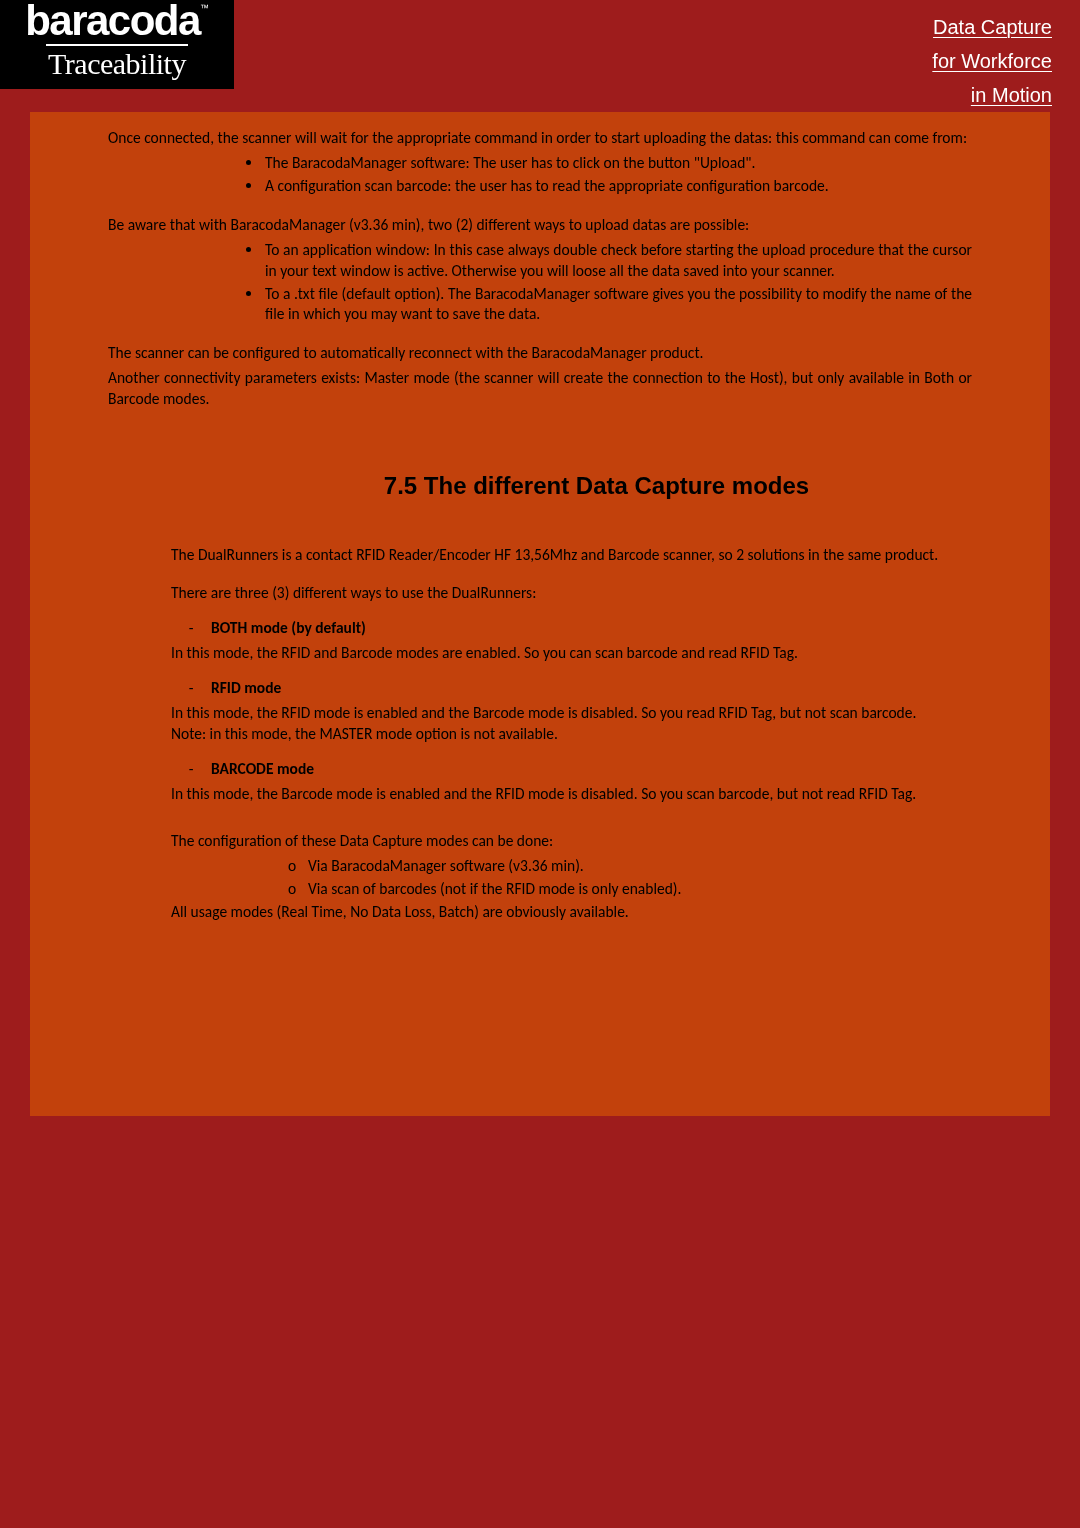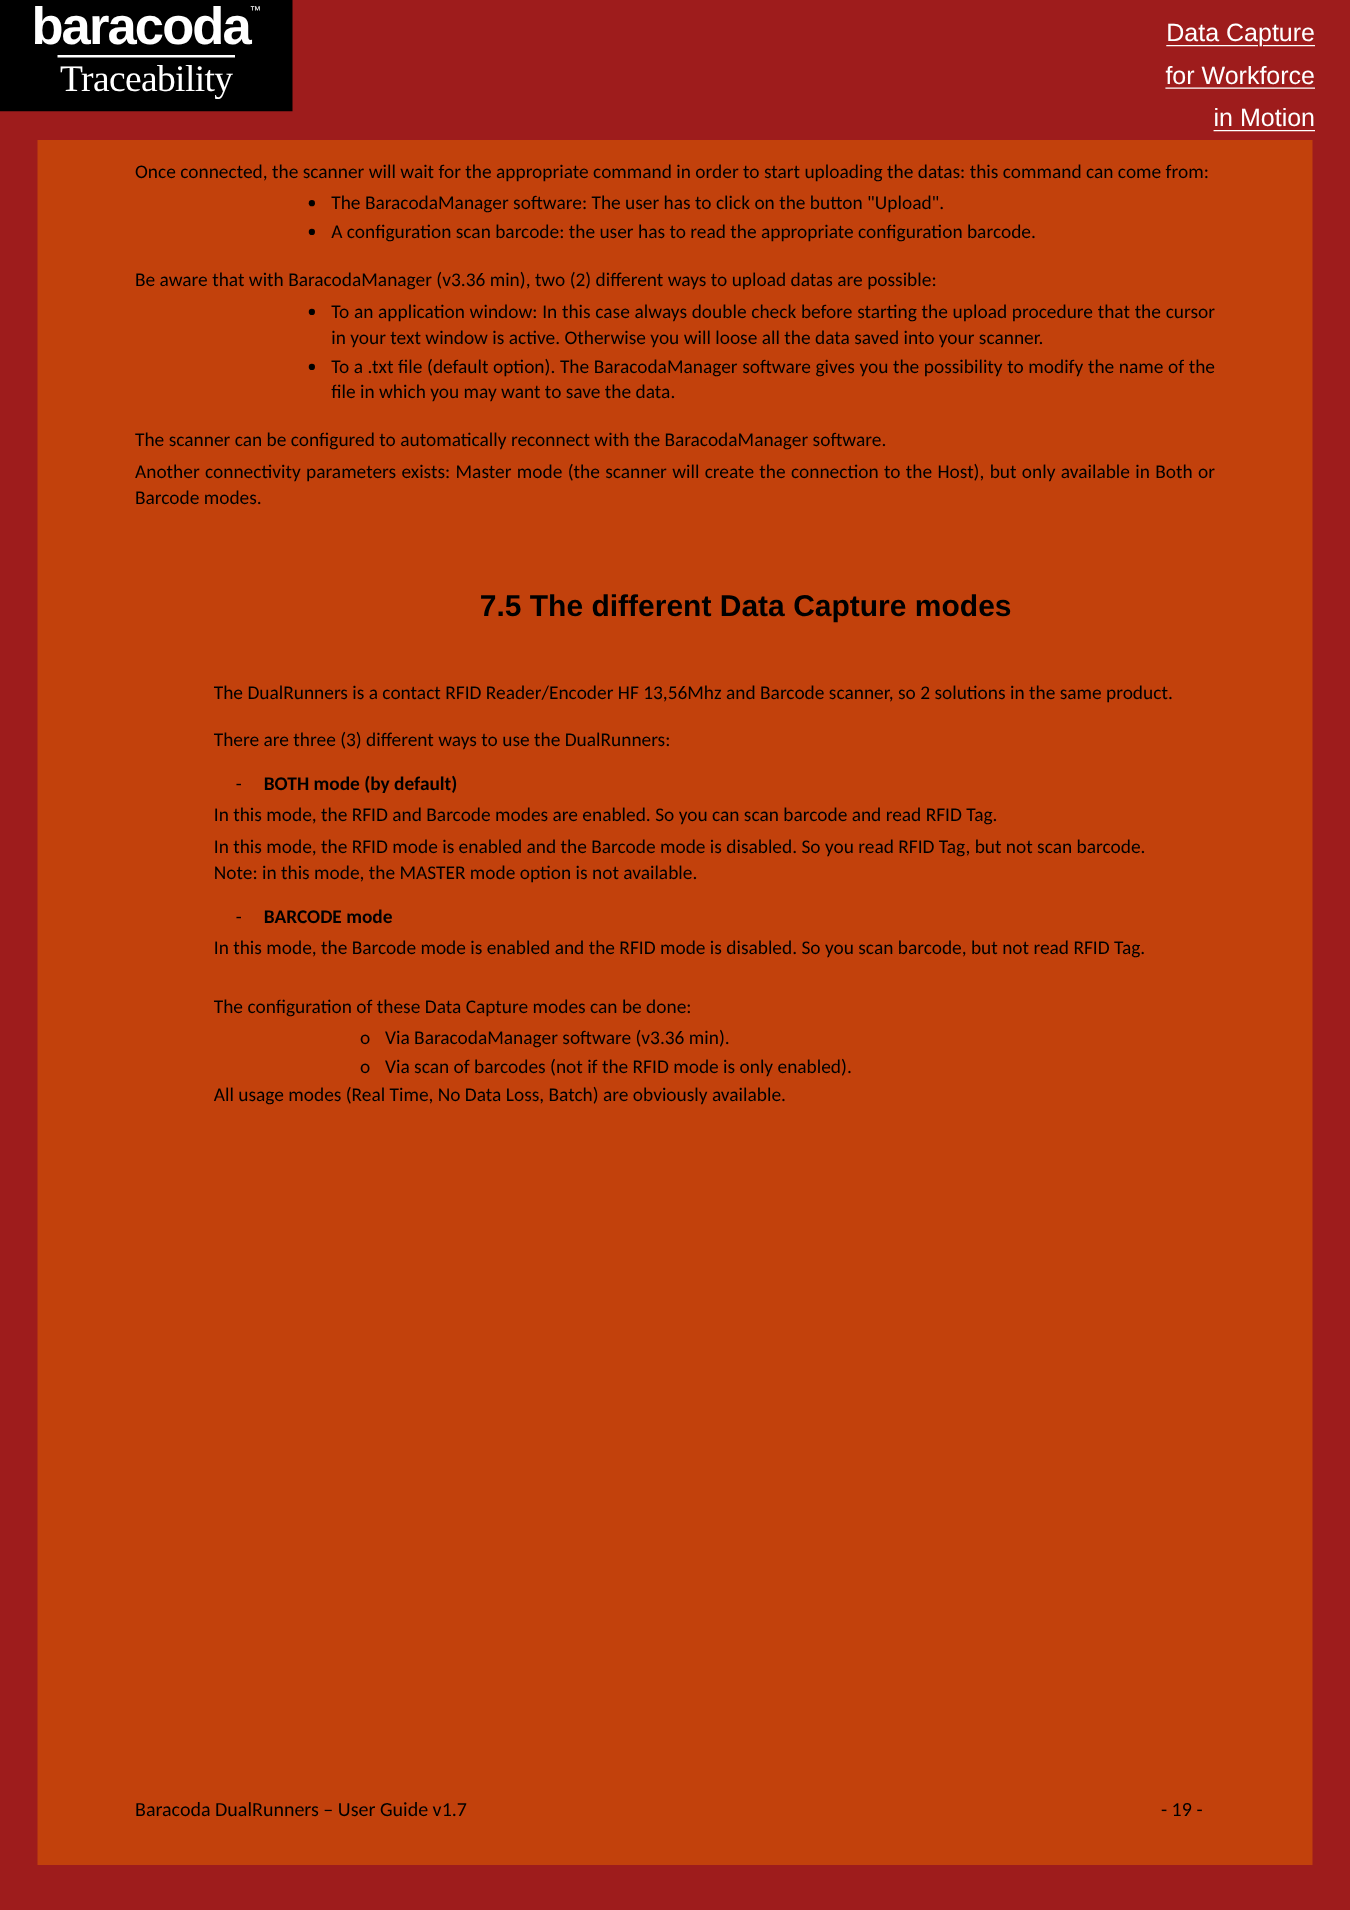--- a/index.html
+++ b/index.html
@@ -1,19 +1,19 @@
 <!DOCTYPE html>
 <html><head>
 <meta charset="utf-8">
 <style>
   * { box-sizing: border-box; margin: 0; padding: 0; }
   html, body { width: 1080px; background: #9e1c1c; font-family: Calibri, Arial, sans-serif; }
   .page-outer {
     width: 1080px;
-    height: 1528px;
+    height: 1116px;
     background: #9e1c1c;
     position: relative;
     padding: 0;
   }
   .header {
     width: 1080px;
     height: 112px;
     background: #9e1c1c;
     position: relative;
   }
@@ -131,34 +131,37 @@
       <li>The BaracodaManager software: The user has to click on the button "Upload".</li>
       <li>A configuration scan barcode: the user has to read the appropriate configuration barcode.</li>
     </ul>
 
     <p class="para">Be aware that with BaracodaManager (v3.36 min), two (2) different ways to upload datas are possible:</p>
     <ul class="bullets">
       <li>To an application window: In this case always double check before starting the upload procedure that the cursor in your text window is active. Otherwise you will loose all the data saved into your scanner.</li>
       <li>To a .txt file (default option). The BaracodaManager software gives you the possibility to modify the name of the file in which you may want to save the data.</li>
     </ul>
 
-    <p class="para">The scanner can be configured to automatically reconnect with the BaracodaManager software.</p>
+    <p class="para">The scanner can be configured to automatically reconnect with the BaracodaManager product.</p>
     <p class="para" style="margin-bottom:30px">Another connectivity parameters exists: Master mode (the scanner will create the connection to the Host), but only available in Both or Barcode modes.</p>
 
     <h2 class="section-heading">7.5 The different Data Capture modes</h2>
 
     <div class="indent-block">
       <p class="para" style="margin-bottom:18px">The DualRunners is a contact RFID Reader/Encoder HF 13,56Mhz and Barcode scanner, so 2 solutions in the same product.</p>
       <p class="para">There are three (3) different ways to use the DualRunners:</p>
 
       <p class="para mode-title">
         <span style="display:inline-block;width:40px;text-align:center">-</span><span class="bold">BOTH mode (by default)</span>
       </p>
       <p class="para">In this mode, the RFID and Barcode modes are enabled. So you can scan barcode and read RFID Tag.</p>
 
+      <p class="para mode-title">
+        <span style="display:inline-block;width:40px;text-align:center">-</span><span class="bold">RFID mode</span>
+      </p>
       <p class="para" style="margin-bottom:0">In this mode, the RFID mode is enabled and the Barcode mode is disabled. So you read RFID Tag, but not scan barcode.</p>
       <p class="para">Note: in this mode, the MASTER mode option is not available.</p>
 
       <p class="para mode-title">
         <span style="display:inline-block;width:40px;text-align:center">-</span><span class="bold">BARCODE mode</span>
       </p>
       <p class="para" style="margin-bottom:26px">In this mode, the Barcode mode is enabled and the RFID mode is disabled. So you scan barcode, but not read RFID Tag.</p>
 
       <p class="para"> The configuration of these Data Capture modes can be done:</p>
     </div>

